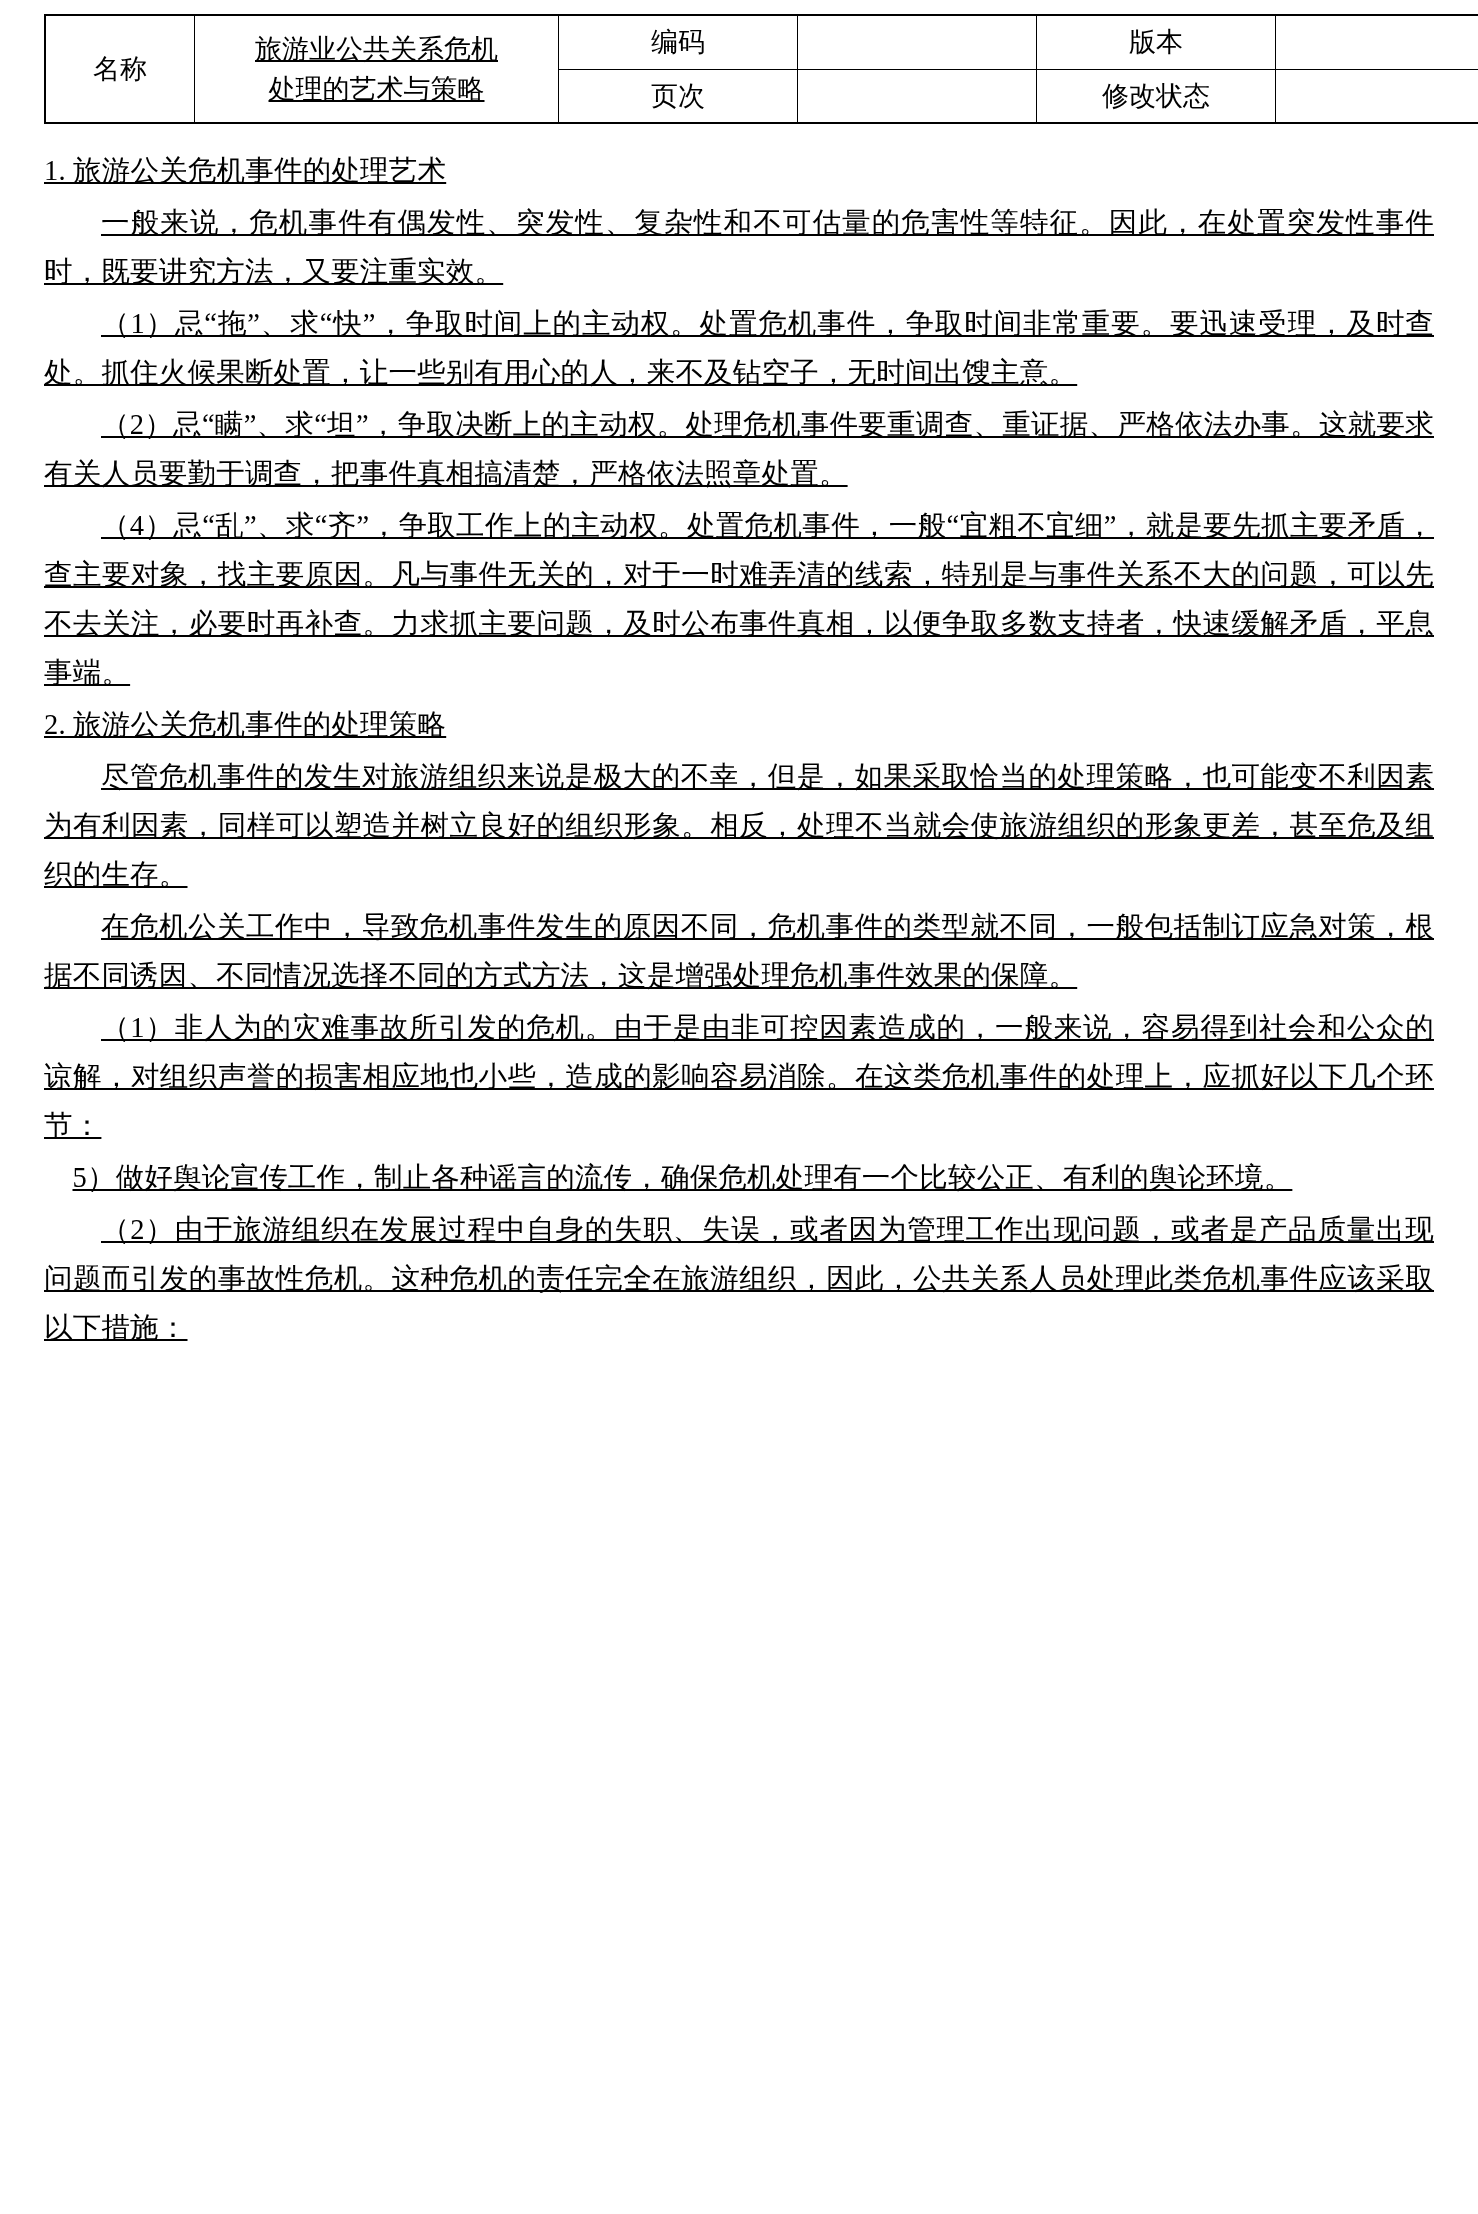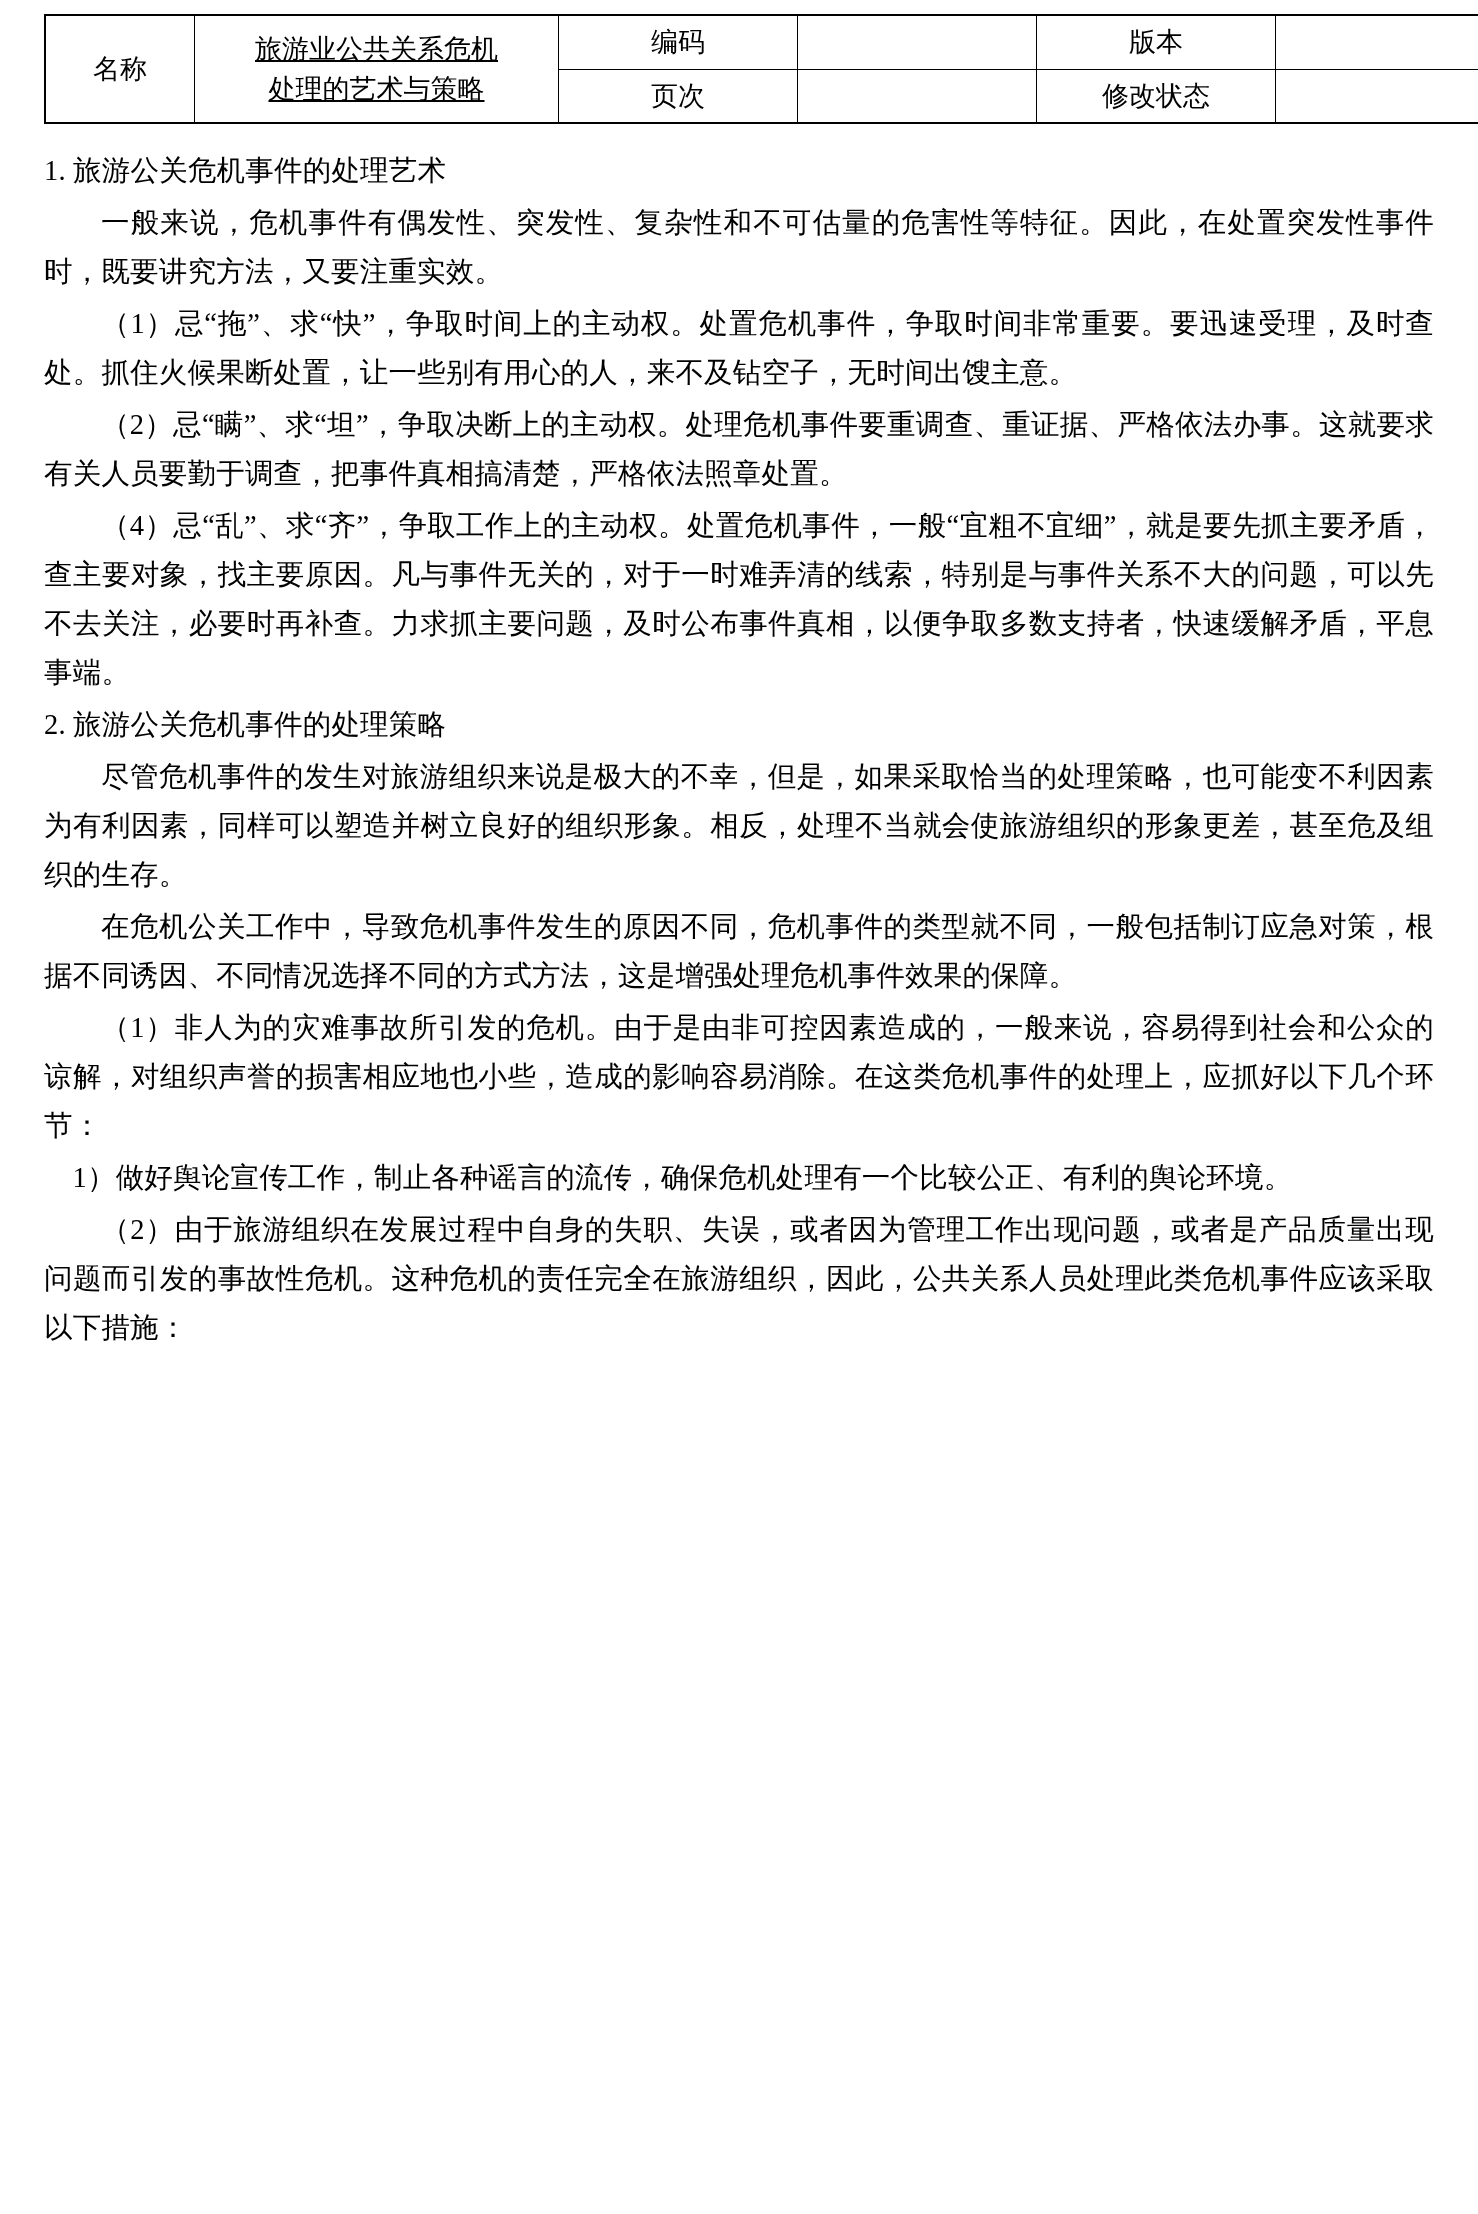--- a/index.html
+++ b/index.html
@@ -57,20 +57,21 @@
   .content {
     margin-top: 22px;
     font-size: 28.5px;
     line-height: 1.72;
     text-align: justify;
     text-justify: inter-ideograph;
     letter-spacing: 0.2px;
   }
   .content p {
     margin: 0 0 3px 0;
+    text-decoration: underline;
   }
   p.heading {
     text-indent: 0;
   }
   p.indent {
     text-indent: 2em;
   }
   p.hang {
     text-indent: 1em;
   }
@@ -105,17 +106,17 @@
   <div class="content">
     <p class="heading">1. 旅游公关危机事件的处理艺术</p>
     <p class="indent">一般来说，危机事件有偶发性、突发性、复杂性和不可估量的危害性等特征。因此，在处置突发性事件时，既要讲究方法，又要注重实效。</p>
     <p class="indent">（1）忌“拖”、求“快”，争取时间上的主动权。处置危机事件，争取时间非常重要。要迅速受理，及时查处。抓住火候果断处置，让一些别有用心的人，来不及钻空子，无时间出馊主意。</p>
     <p class="indent">（2）忌“瞒”、求“坦”，争取决断上的主动权。处理危机事件要重调查、重证据、严格依法办事。这就要求有关人员要勤于调查，把事件真相搞清楚，严格依法照章处置。</p>
     <p class="indent">（4）忌“乱”、求“齐”，争取工作上的主动权。处置危机事件，一般“宜粗不宜细”，就是要先抓主要矛盾，查主要对象，找主要原因。凡与事件无关的，对于一时难弄清的线索，特别是与事件关系不大的问题，可以先不去关注，必要时再补查。力求抓主要问题，及时公布事件真相，以便争取多数支持者，快速缓解矛盾，平息事端。</p>
     <p class="heading">2. 旅游公关危机事件的处理策略</p>
     <p class="indent">尽管危机事件的发生对旅游组织来说是极大的不幸，但是，如果采取恰当的处理策略，也可能变不利因素为有利因素，同样可以塑造并树立良好的组织形象。相反，处理不当就会使旅游组织的形象更差，甚至危及组织的生存。</p>
     <p class="indent">在危机公关工作中，导致危机事件发生的原因不同，危机事件的类型就不同，一般包括制订应急对策，根据不同诱因、不同情况选择不同的方式方法，这是增强处理危机事件效果的保障。</p>
     <p class="indent">（1）非人为的灾难事故所引发的危机。由于是由非可控因素造成的，一般来说，容易得到社会和公众的谅解，对组织声誉的损害相应地也小些，造成的影响容易消除。在这类危机事件的处理上，应抓好以下几个环节：</p>
-    <p class="hang">1）做好舆论宣传工作，制止各种谣言的流传，确保危机处理有一个比较公正、有利的舆论环境。</p>
+    <p class="hang">5）做好舆论宣传工作，制止各种谣言的流传，确保危机处理有一个比较公正、有利的舆论环境。</p>
     <p class="indent">（2）由于旅游组织在发展过程中自身的失职、失误，或者因为管理工作出现问题，或者是产品质量出现问题而引发的事故性危机。这种危机的责任完全在旅游组织，因此，公共关系人员处理此类危机事件应该采取以下措施：</p>
   </div>
 
 </div>
 
 </body></html>

